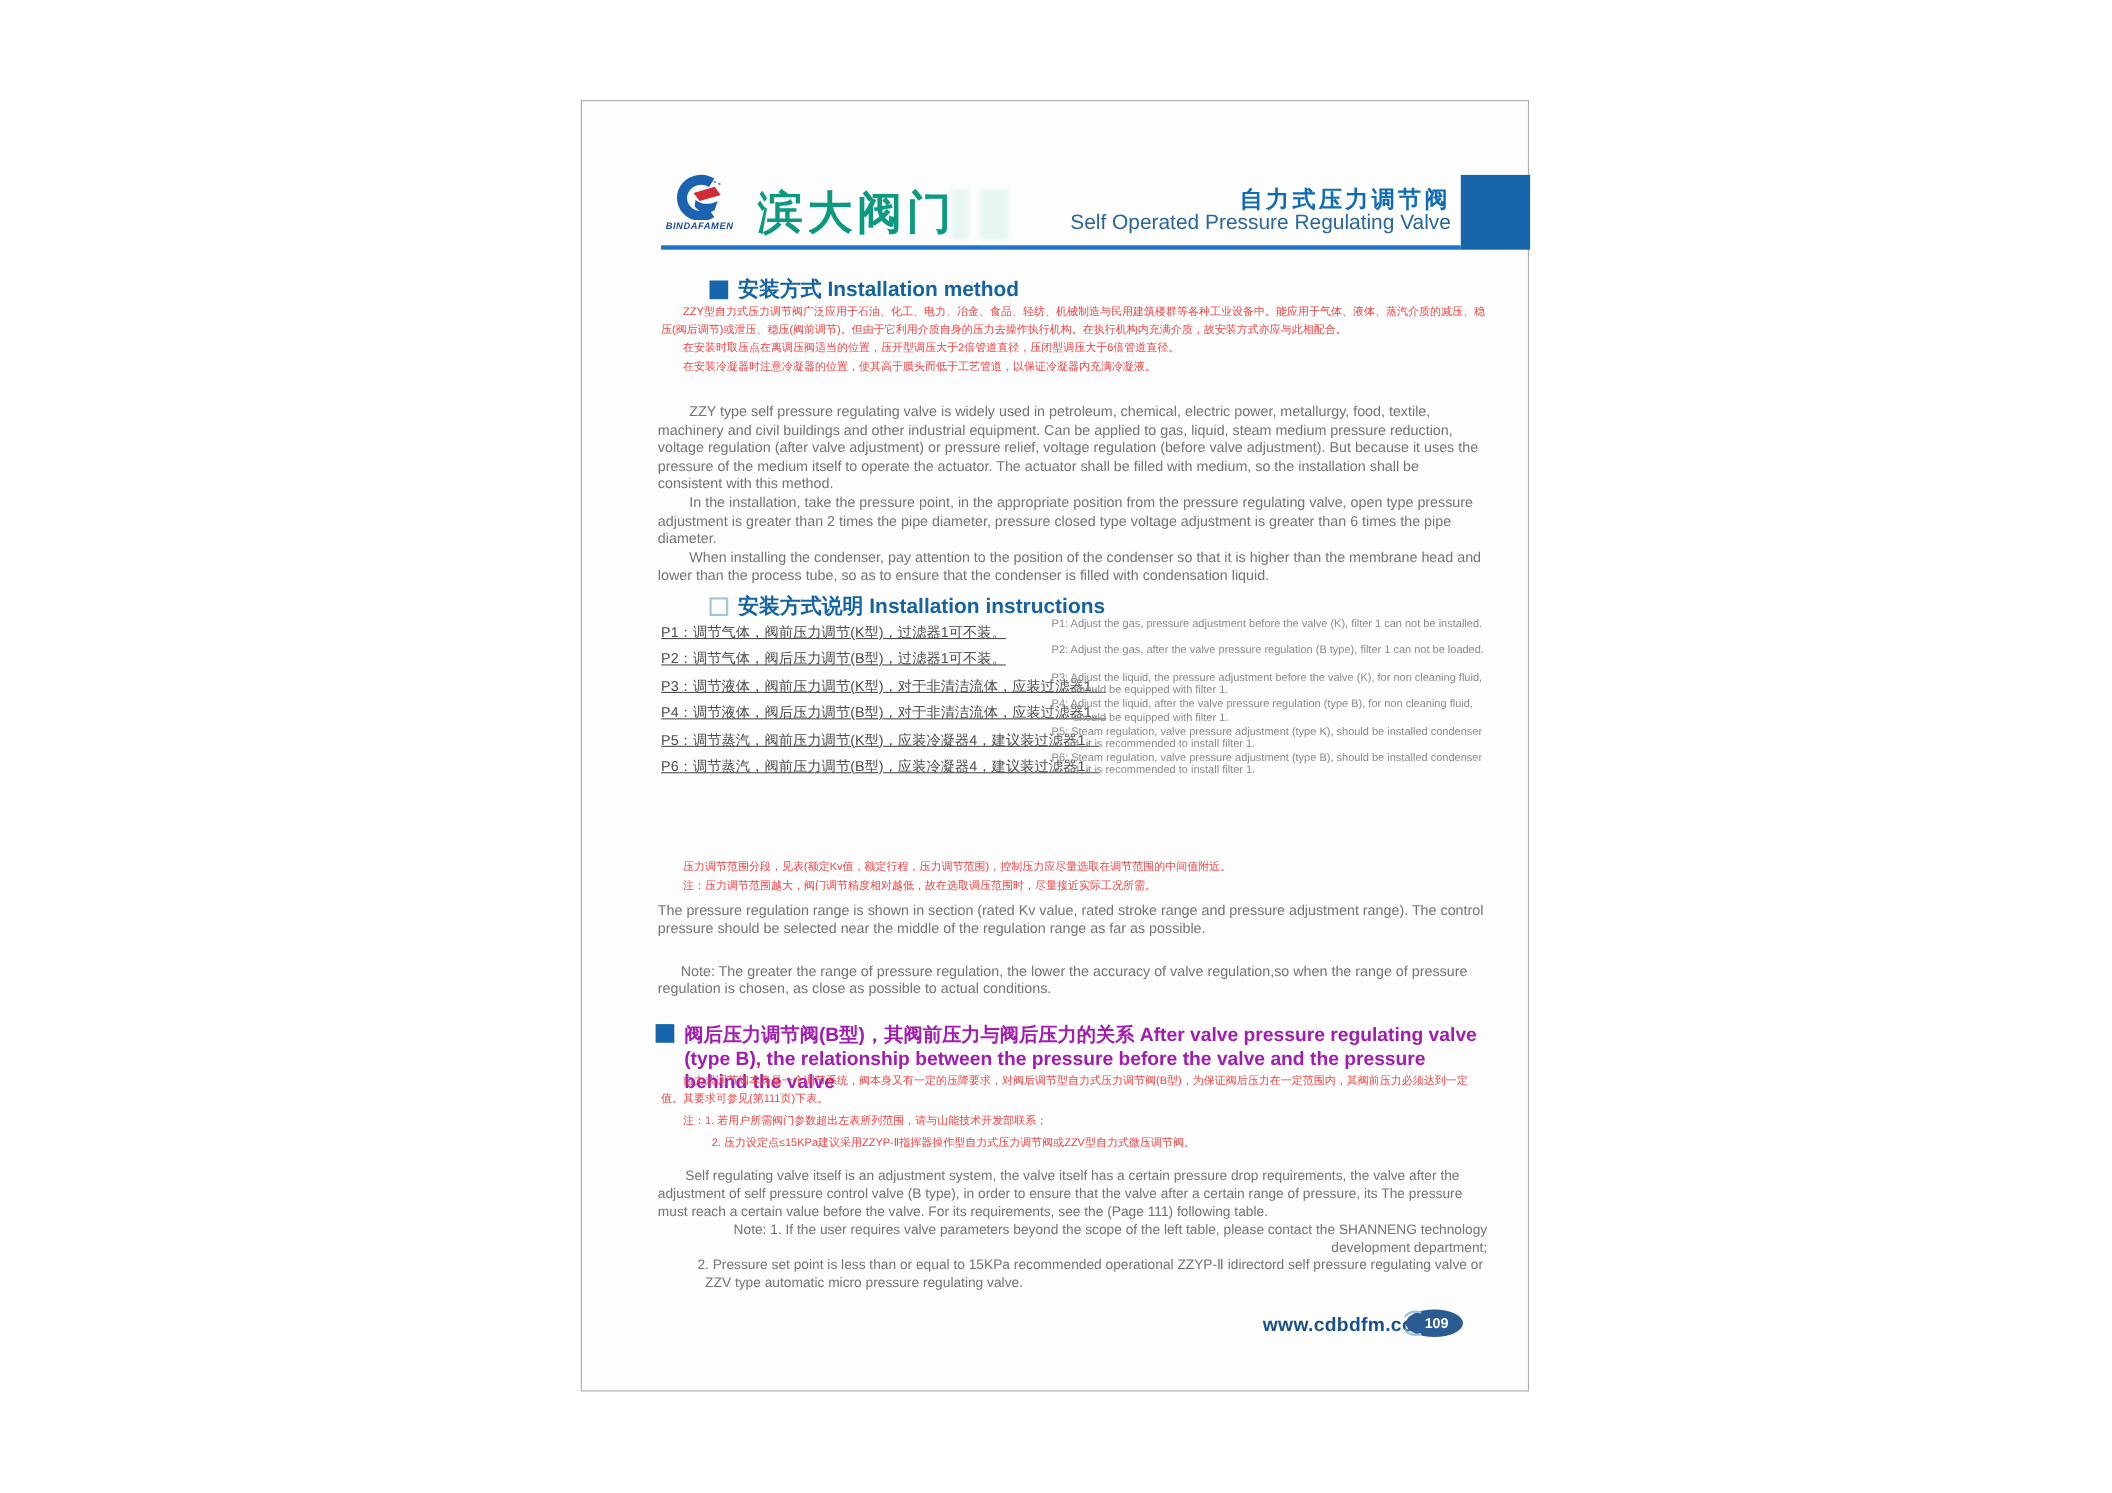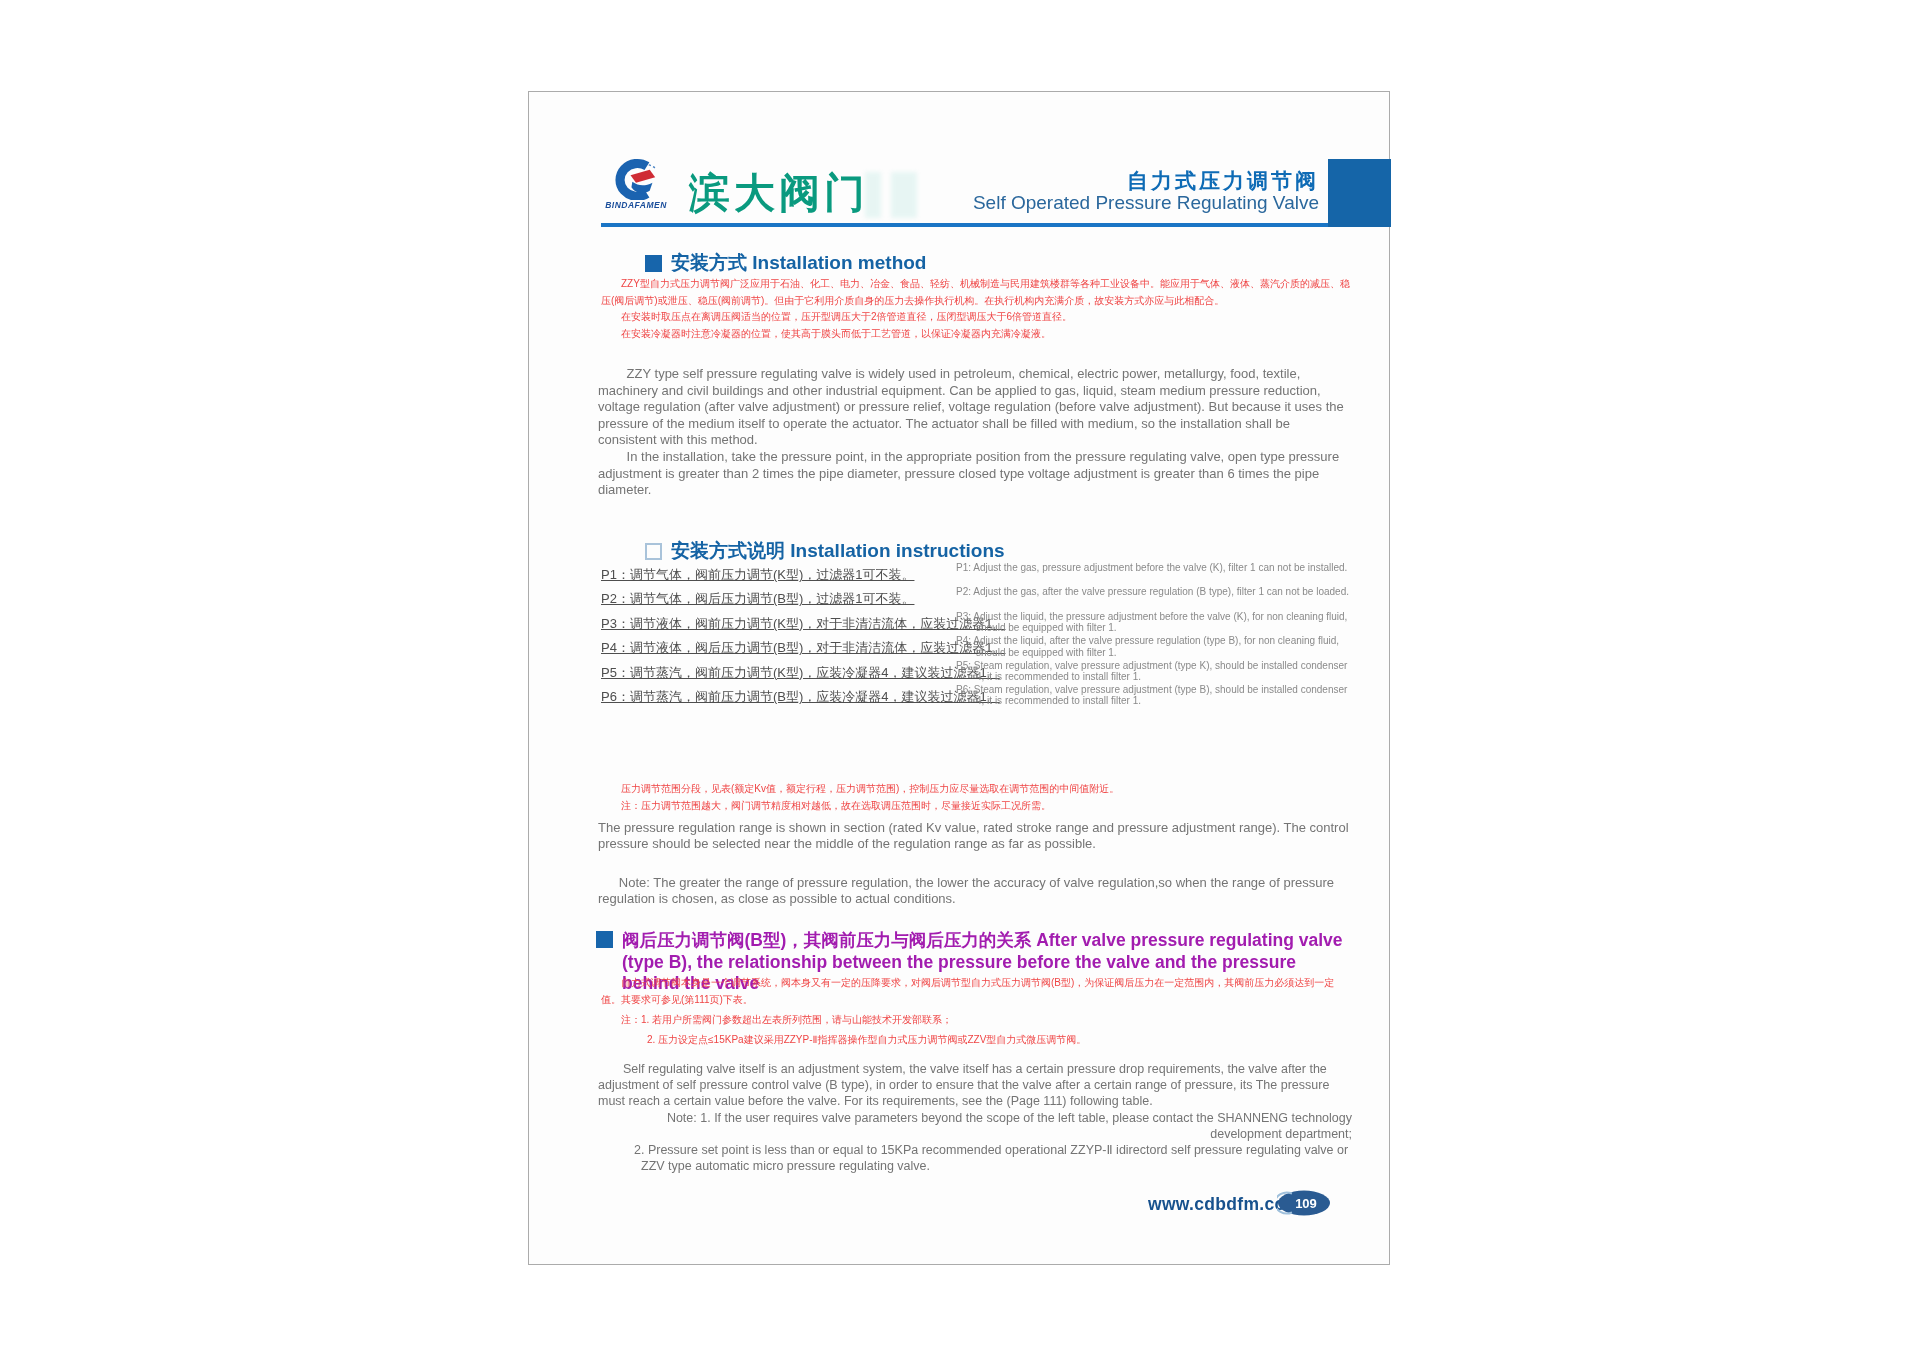--- a/index.html
+++ b/index.html
@@ -108,20 +108,21 @@
     <span>安装方式 Installation method</span>
   </div>
   <div class="zh-block s1-zh">
     <p>ZZY型自力式压力调节阀广泛应用于石油、化工、电力、冶金、食品、轻纺、机械制造与民用建筑楼群等各种工业设备中。能应用于气体、液体、蒸汽介质的减压、稳压(阀后调节)或泄压、稳压(阀前调节)。但由于它利用介质自身的压力去操作执行机构。在执行机构内充满介质，故安装方式亦应与此相配合。</p>
     <p>在安装时取压点在离调压阀适当的位置，压开型调压大于2倍管道直径，压闭型调压大于6倍管道直径。</p>
     <p>在安装冷凝器时注意冷凝器的位置，使其高于膜头而低于工艺管道，以保证冷凝器内充满冷凝液。</p>
   </div>
   <div class="en-block s1-en">
     <p>ZZY type self pressure regulating valve is widely used in petroleum, chemical, electric power, metallurgy, food, textile, machinery and civil buildings and other industrial equipment. Can be applied to gas, liquid, steam medium pressure reduction, voltage regulation (after valve adjustment) or pressure relief, voltage regulation (before valve adjustment). But because it uses the pressure of the medium itself to operate the actuator. The actuator shall be filled with medium, so the installation shall be consistent with this method.</p>
     <p>In the installation, take the pressure point, in the appropriate position from the pressure regulating valve, open type pressure adjustment is greater than 2 times the pipe diameter, pressure closed type voltage adjustment is greater than 6 times the pipe diameter.</p>
+    <p>When installing the condenser, pay attention to the position of the condenser so that it is higher than the membrane head and lower than the process tube, so as to ensure that the condenser is filled with condensation liquid.</p>
   </div>
 
   <div class="sec-heading s2-heading">
     <span class="bullet hollow"></span>
     <span>安装方式说明 Installation instructions</span>
   </div>
   <ul class="plist-zh">
     <li>P1：调节气体，阀前压力调节(K型)，过滤器1可不装。</li>
     <li>P2：调节气体，阀后压力调节(B型)，过滤器1可不装。</li>
     <li>P3：调节液体，阀前压力调节(K型)，对于非清洁流体，应装过滤器1。</li>

